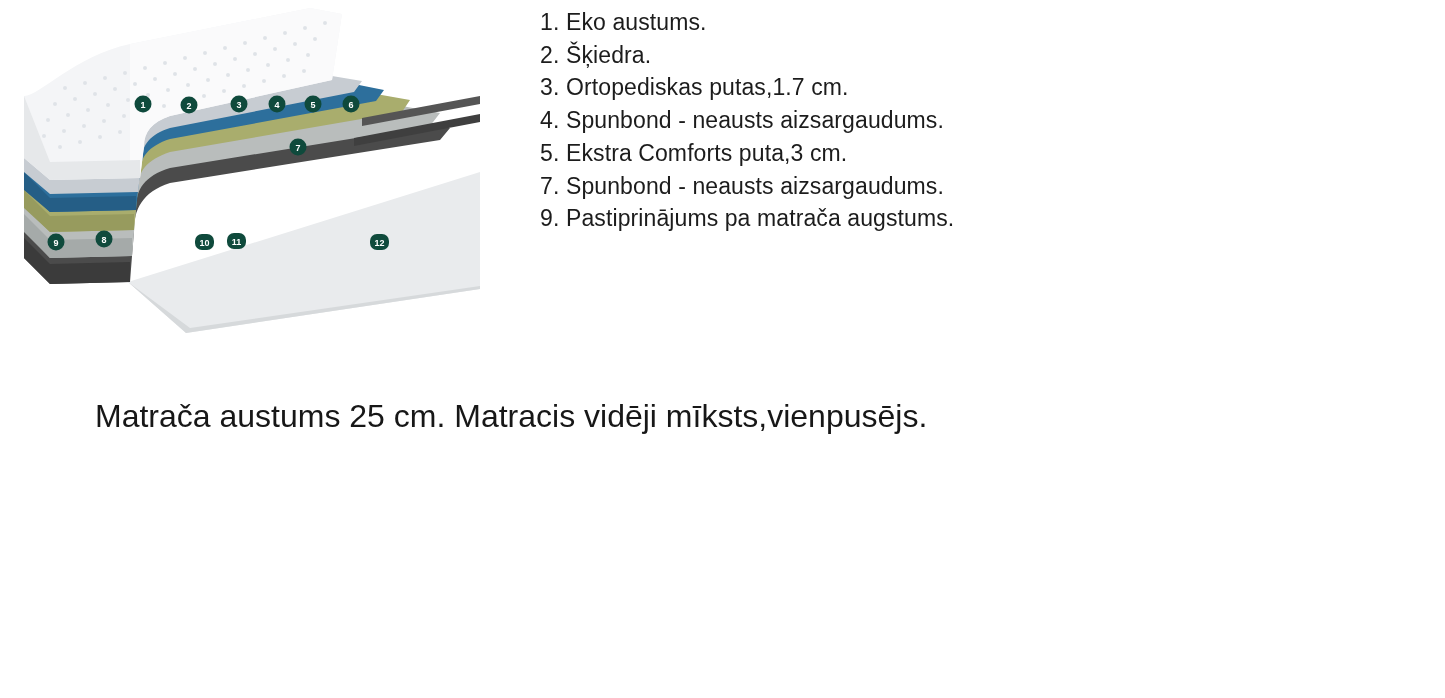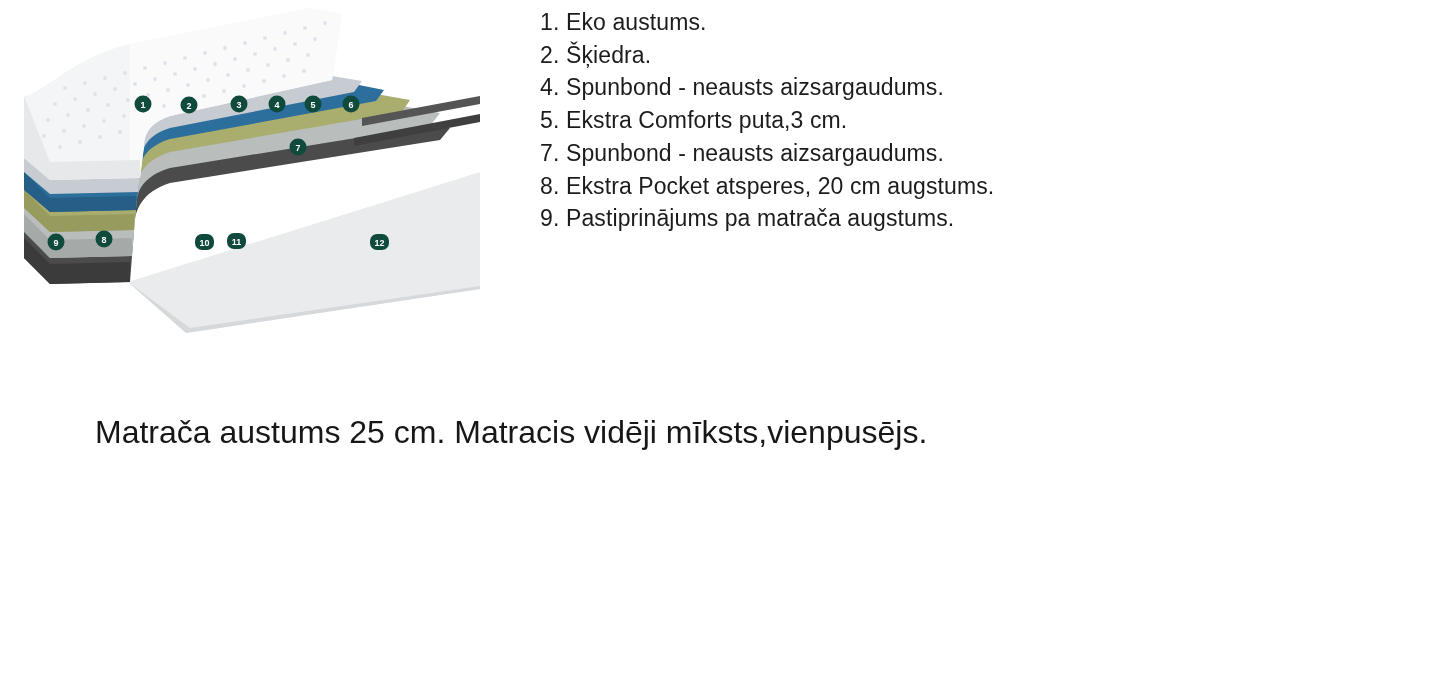--- a/index.html
+++ b/index.html
@@ -66,21 +66,20 @@
   
   #caption {
     position: absolute;
     left: 95px;
     top: 394px;
     font-family: "Liberation Sans", sans-serif;
     font-size: 32px;
     line-height: 44px;
     color: #171717;
     white-space: nowrap;
-    margin-top: 16px;
   }
 </style>
 </head>
 <body>
 
 <div id="page">
 
   <div id="diagram-figure">
     <svg id="diagram-svg" width="500" height="345" viewBox="0 0 500 345" xmlns="http://www.w3.org/2000/svg">
 
@@ -242,31 +241,31 @@
   </div>
 
   <div id="legend-list">
     <div class="legend-item">
       <span class="legend-num">1.</span><span>Eko austums.</span>
     </div>
     <div class="legend-item">
       <span class="legend-num">2.</span><span>Šķiedra.</span>
     </div>
     <div class="legend-item">
+      <span class="legend-num">3.</span><span>Ortopediskas putas,1.7 cm.</span>
+    </div>
+    <div class="legend-item">
       <span class="legend-num">4.</span><span>Spunbond - neausts aizsargaudums.</span>
     </div>
     <div class="legend-item">
       <span class="legend-num">5.</span><span>Ekstra Comforts puta,3 cm.</span>
     </div>
     <div class="legend-item">
       <span class="legend-num">7.</span><span>Spunbond - neausts aizsargaudums.</span>
     </div>
     <div class="legend-item">
-      <span class="legend-num">8.</span><span>Ekstra Pocket atsperes, 20 cm augstums.</span>
-    </div>
-    <div class="legend-item">
       <span class="legend-num">9.</span><span>Pastiprinājums pa matrača augstums.</span>
     </div>
   </div>
 
   <div id="caption">Matrača austums 25 cm. Matracis vidēji mīksts,vienpusējs.</div>
 
 </div>
 
 </body></html>

